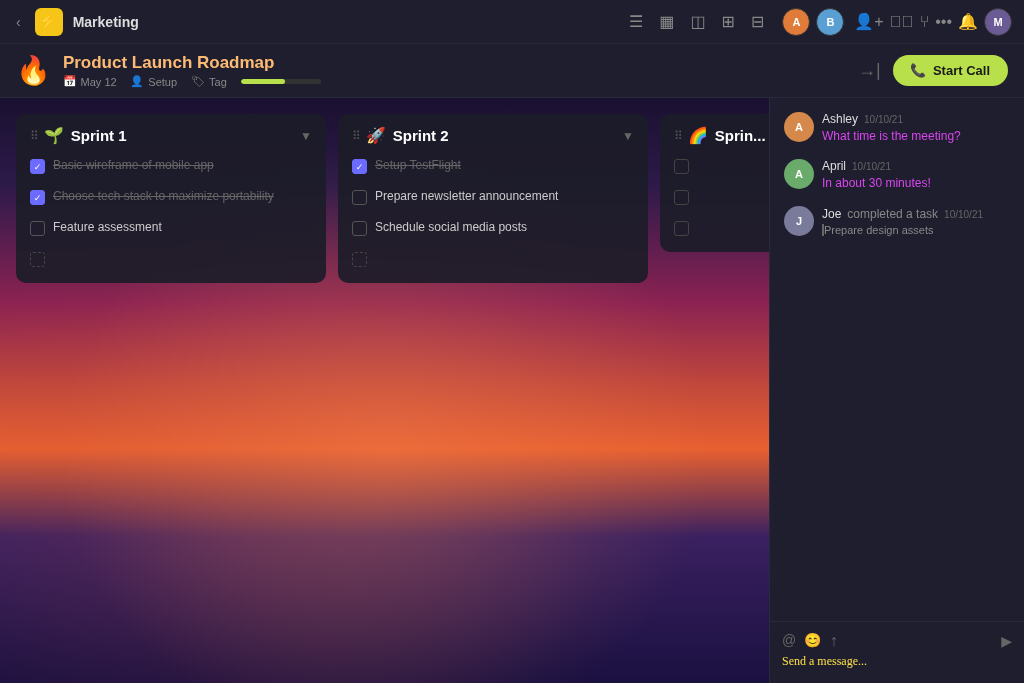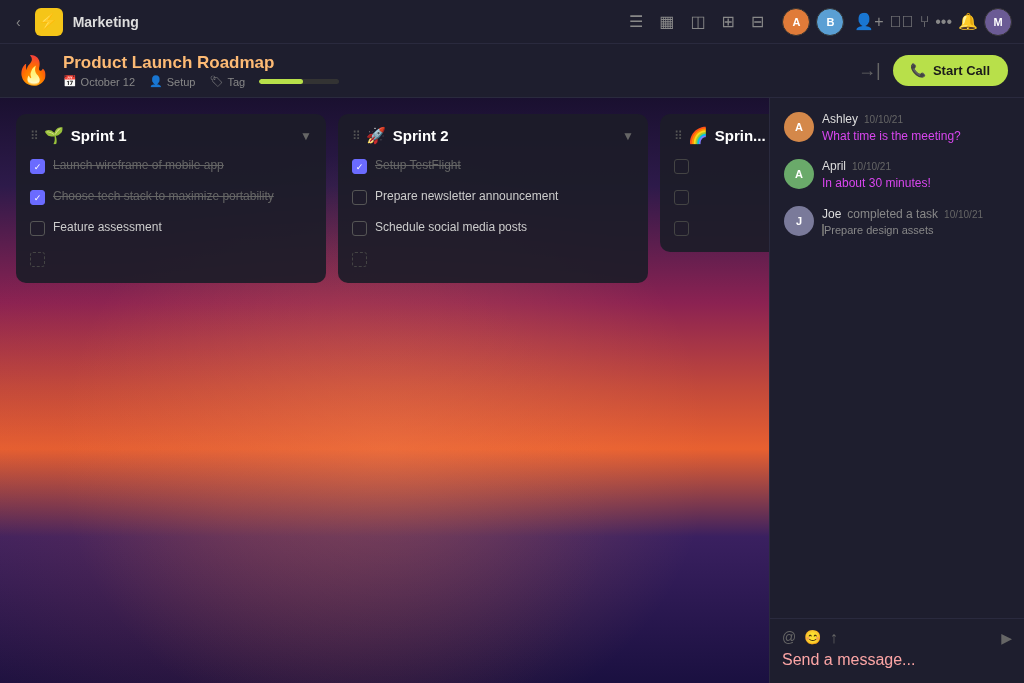--- a/index.html
+++ b/index.html
@@ -367,23 +367,24 @@
       color: #666;
       font-size: 14px;
       cursor: pointer;
     }
     .chat-send {
       color: #666;
       font-size: 14px;
       cursor: pointer;
     }
     .chat-placeholder {
-      font-size: 16px;
-      color: #fca5a5;
+      font-size: 12px;
+      color: #fde047;
       padding: 4px 0;
+      font-family: Liberation Serif, serif;
     }
   </style>
 </head>
 <body>
 
 <div class="topnav">
   <span class="nav-back">‹</span>
   <div class="nav-logo">⚡</div>
   <span class="nav-title">Marketing</span>
   <div class="nav-spacer"></div>
@@ -406,21 +407,21 @@
   </div>
 </div>
 
 <div class="project-header">
   <span class="project-icon">🔥</span>
   <div class="project-info">
     <div class="project-title">Product Launch Roadmap</div>
     <div class="project-meta">
       <span class="meta-item">
         <span>📅</span>
-        <span>October 12</span>
+        <span>May 12</span>
       </span>
       <span class="meta-item">
         <span>👤</span>
         <span>Setup</span>
       </span>
       <span class="meta-item">
         <span>🏷</span>
         <span>Tag</span>
       </span>
       <div class="progress-bar">
@@ -448,21 +449,21 @@
       <div class="sprint-card">
         <div class="sprint-header">
           <span class="sprint-drag">⠿</span>
           <span>🌱</span>
           <span class="sprint-name">Sprint 1</span>
           <span class="sprint-chevron">▼</span>
         </div>
         <div class="sprint-tasks">
           <div class="task-item">
             <div class="task-checkbox checked"></div>
-            <span class="task-text strikethrough">Launch wireframe of mobile app</span>
+            <span class="task-text strikethrough">Basic wireframe of mobile app</span>
           </div>
           <div class="task-item">
             <div class="task-checkbox checked"></div>
             <span class="task-text strikethrough">Choose tech stack to maximize portability</span>
           </div>
           <div class="task-item">
             <div class="task-checkbox"></div>
             <span class="task-text">Feature assessment</span>
           </div>
           <div class="task-item">

